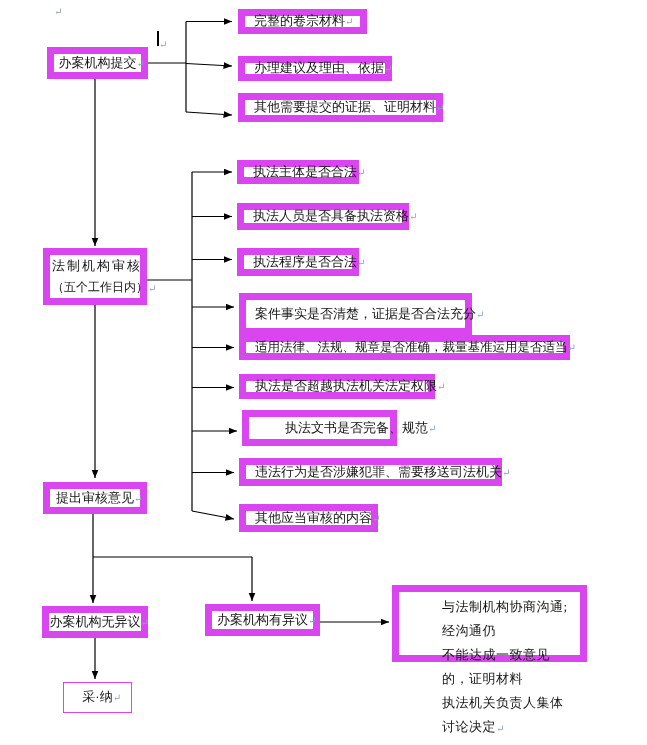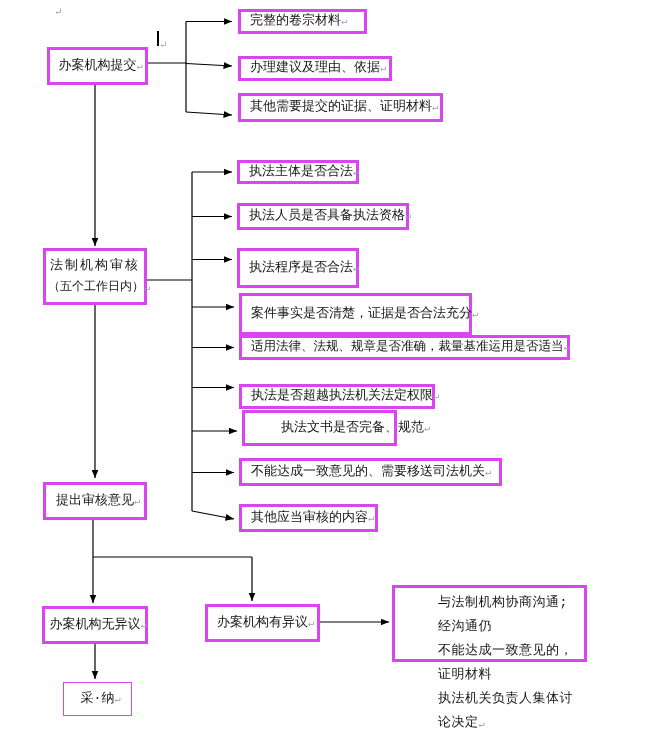--- a/index.html
+++ b/index.html
@@ -17,35 +17,34 @@
   }
   .wires {
     position: absolute;
     left: 0;
     top: 0;
     pointer-events: none;
   }
   .box {
     position: absolute;
     box-sizing: border-box;
-    border: 3px solid #d946ef;
+    border: 7px solid #d946ef;
     background: #ffffff;
     display: flex;
     align-items: center;
     justify-content: flex-start;
     padding: 0 4px 0 9px;
     font-size: 13px;
     color: #151515;
     white-space: nowrap;
     line-height: 1.1;
-    font-family: Liberation Mono, monospace;
   }
   .box.center {
     justify-content: center;
-    padding: 16px 2px;
+    padding: 9px 2px;
   }
   .box.multiline {
     display: block;
     white-space: normal;
     padding: 3px 6px 0 7px;
   }
   .pmark {
     display: inline-block;
     width: 0;
     overflow: visible;
@@ -158,42 +157,42 @@
   </div>
 
   <div class="box" style="left:237px; top:160px; width:122px; height:24px;">
     <span>执法主体是否合法</span>
       <span class="pmark">↵</span>
   </div>
   <div class="box" style="left:237px; top:203px; width:172px; height:27px;">
     <span>执法人员是否具备执法资格</span>
       <span class="pmark">↵</span>
   </div>
-  <div class="box" style="left:237px; top:248px; width:122px; height:40px;">
+  <div class="box" style="left:237px; top:248px; width:122px; height:28px;">
     <span>执法程序是否合法</span>
       <span class="pmark">↵</span>
   </div>
   <div class="box" style="left:239px; top:293px; width:233px; height:42px;">
     <span>案件事实是否清楚，证据是否合法充分</span>
       <span class="pmark">↵</span>
   </div>
   <div class="box" style="left:239px; top:335px; width:331px; height:25px; font-size:12.5px;">
     <span>适用法律、法规、规章是否准确，裁量基准运用是否适当</span>
       <span class="pmark">↵</span>
   </div>
-  <div class="box" style="left:239px; top:384px; width:196px; height:25px;">
+  <div class="box" style="left:239px; top:374px; width:196px; height:25px;">
     <span>执法是否超越执法机关法定权限</span>
       <span class="pmark">↵</span>
   </div>
   <div class="box" style="left:242px; top:410px; width:155px; height:36px;padding-left:36px;">
     <span>执法文书是否完备、规范</span>
       <span class="pmark">↵</span>
   </div>
   <div class="box" style="left:239px; top:458px; width:263px; height:28px;">
-    <span>不能达成一致意见的、需要移送司法机关</span>
+    <span>违法行为是否涉嫌犯罪、需要移送司法机关</span>
       <span class="pmark">↵</span>
   </div>
   <div class="box" style="left:239px; top:504px; width:139px; height:28px;">
     <span>其他应当审核的内容</span>
       <span class="pmark">↵</span>
   </div>
 
   <div class="box center" style="left:43px; top:482px; width:104px; height:30px;">
     <span>提出审核意见</span>
       <span class="pmark">↵</span>

